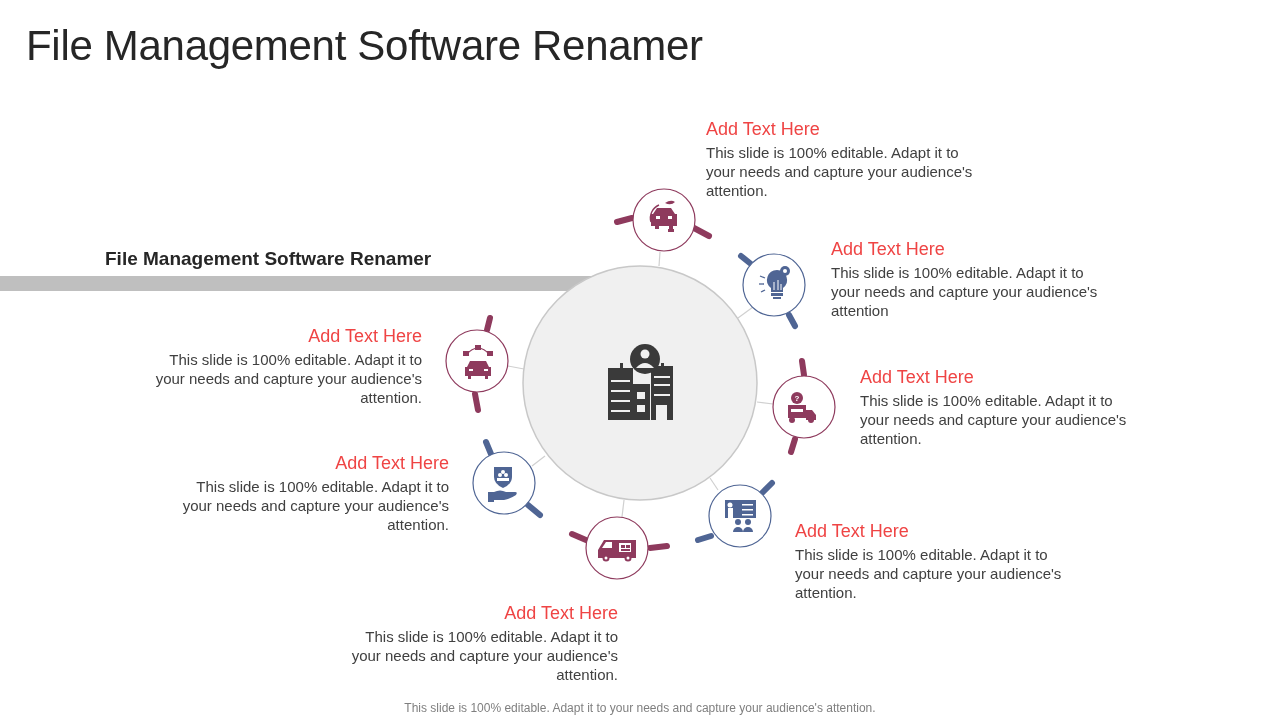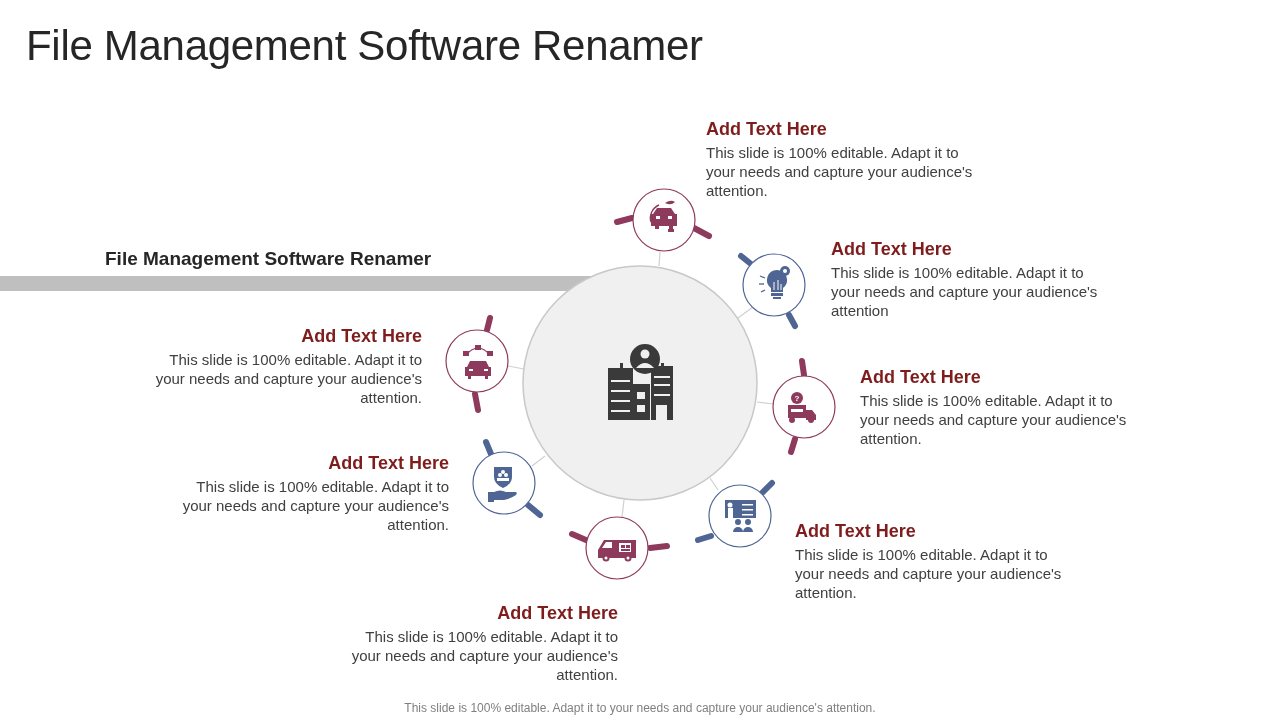--- a/index.html
+++ b/index.html
@@ -2,21 +2,21 @@
 <html><head>
 <meta charset="utf-8">
 <style>
   html, body { margin:0; padding:0; }
   body { width:1280px; height:720px; position:relative; overflow:hidden; background:#ffffff; font-family:"Liberation Sans", sans-serif; color:#262626; }
   .title { position:absolute; left:26px; top:22px; font-size:42px; font-weight:400; color:#262626; letter-spacing:-0.3px; margin:0; white-space:nowrap; }
   .subtitle { position:absolute; left:105px; top:248px; font-size:19px; font-weight:700; color:#262626; white-space:nowrap; }
   .grey-band { position:absolute; left:0; top:276px; width:600px; height:15px; background:#bfbfbf; }
   svg.diagram { position:absolute; left:0; top:0; }
   .item { position:absolute; width:300px; }
-  .item .head { font-size:18px; font-weight:700; color:#7f1d1d; line-height:22px; white-space:nowrap; }
+  .item .head { font-size:18px; font-weight:400; color:#ef4444; line-height:22px; white-space:nowrap; }
   .item .body { font-size:15px; color:#404040; line-height:19px; margin-top:3px; }
   .item.right { text-align:right; }
   .footer { position:absolute; left:0; width:1280px; top:701px; text-align:center; font-size:12px; color:#7f7f7f; }
 </style>
 </head>
 <body>
 
 <h1 class="title">File Management Software Renamer</h1>
 <div class="grey-band"></div>
 <div class="subtitle">File Management Software Renamer</div>

